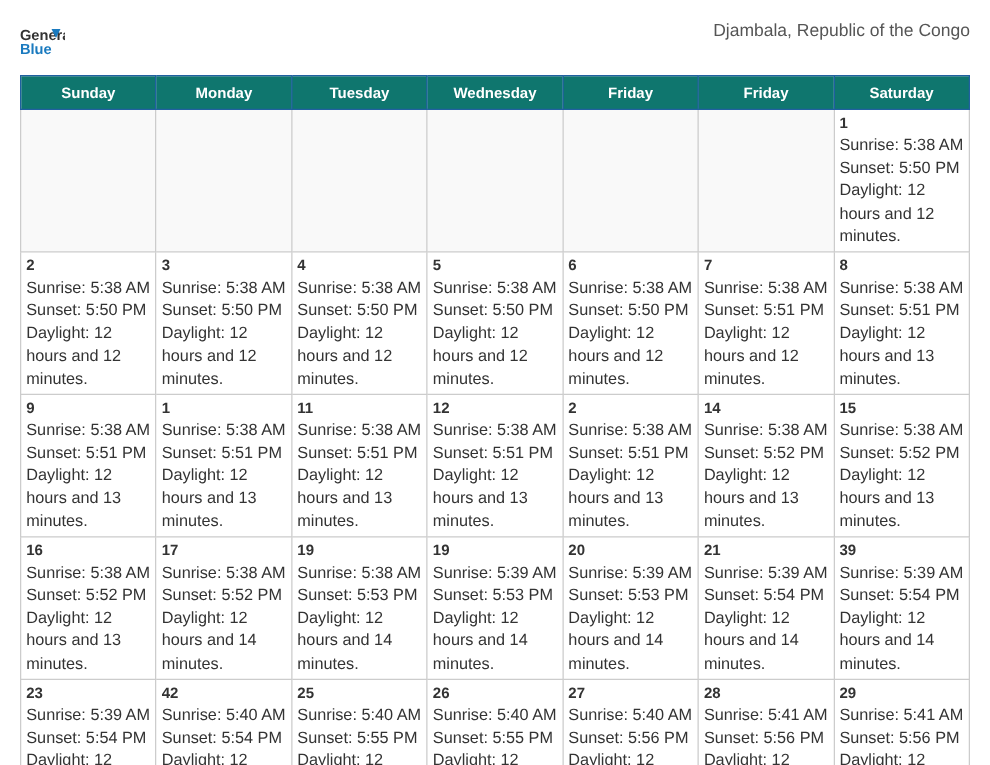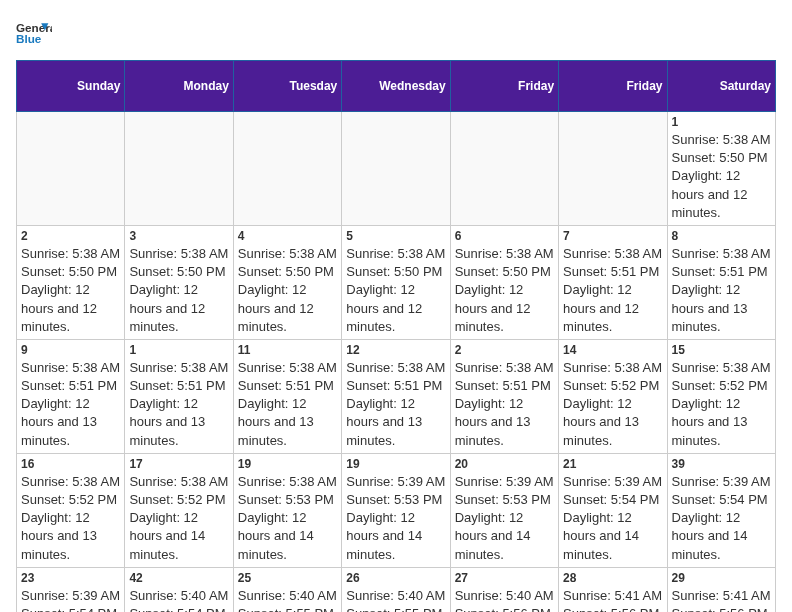--- a/index.html
+++ b/index.html
@@ -36,26 +36,26 @@
     .location {
       font-size: 14px;
       color: #555;
     }
     .calendar {
       width: 100%;
       border-collapse: collapse;
       border: 1px solid #ccc;
     }
     .calendar th {
-      background: #4c1d95;
+      background: #0f766e;
       color: #fff;
       font-size: 12px;
       font-weight: bold;
-      padding: 18px 4px;
-      text-align: right;
+      padding: 6px 4px;
+      text-align: center;
       border: 1px solid #2060a0;
     }
     .calendar td {
       border: 1px solid #ccc;
       vertical-align: top;
       padding: 3px 4px;
       width: calc(100% / 7);
       min-height: 72px;
       font-size: 10px;
       color: #333;
@@ -84,20 +84,21 @@
 
 <div class="header-area">
   <div class="logo">
     <svg class="logo-icon" viewBox="0 0 40 40">
       <text x="0" y="18" font-size="13" font-weight="bold" fill="#333" font-family="Arial">General</text>
       <text x="0" y="30" font-size="13" font-weight="bold" fill="#1a7abf" font-family="Arial">Blue</text>
       <polygon points="28,8 36,8 32,16" fill="#1a7abf"></polygon>
     </svg>
   </div>
   <div class="title-block">
+    <div class="location">Djambala, Republic of the Congo</div>
   </div>
 </div>
 
 <table class="calendar">
   <thead>
     <tr>
     <th>Sunday</th>
         <th>Monday</th>
         <th>Tuesday</th>
         <th>Wednesday</th>

